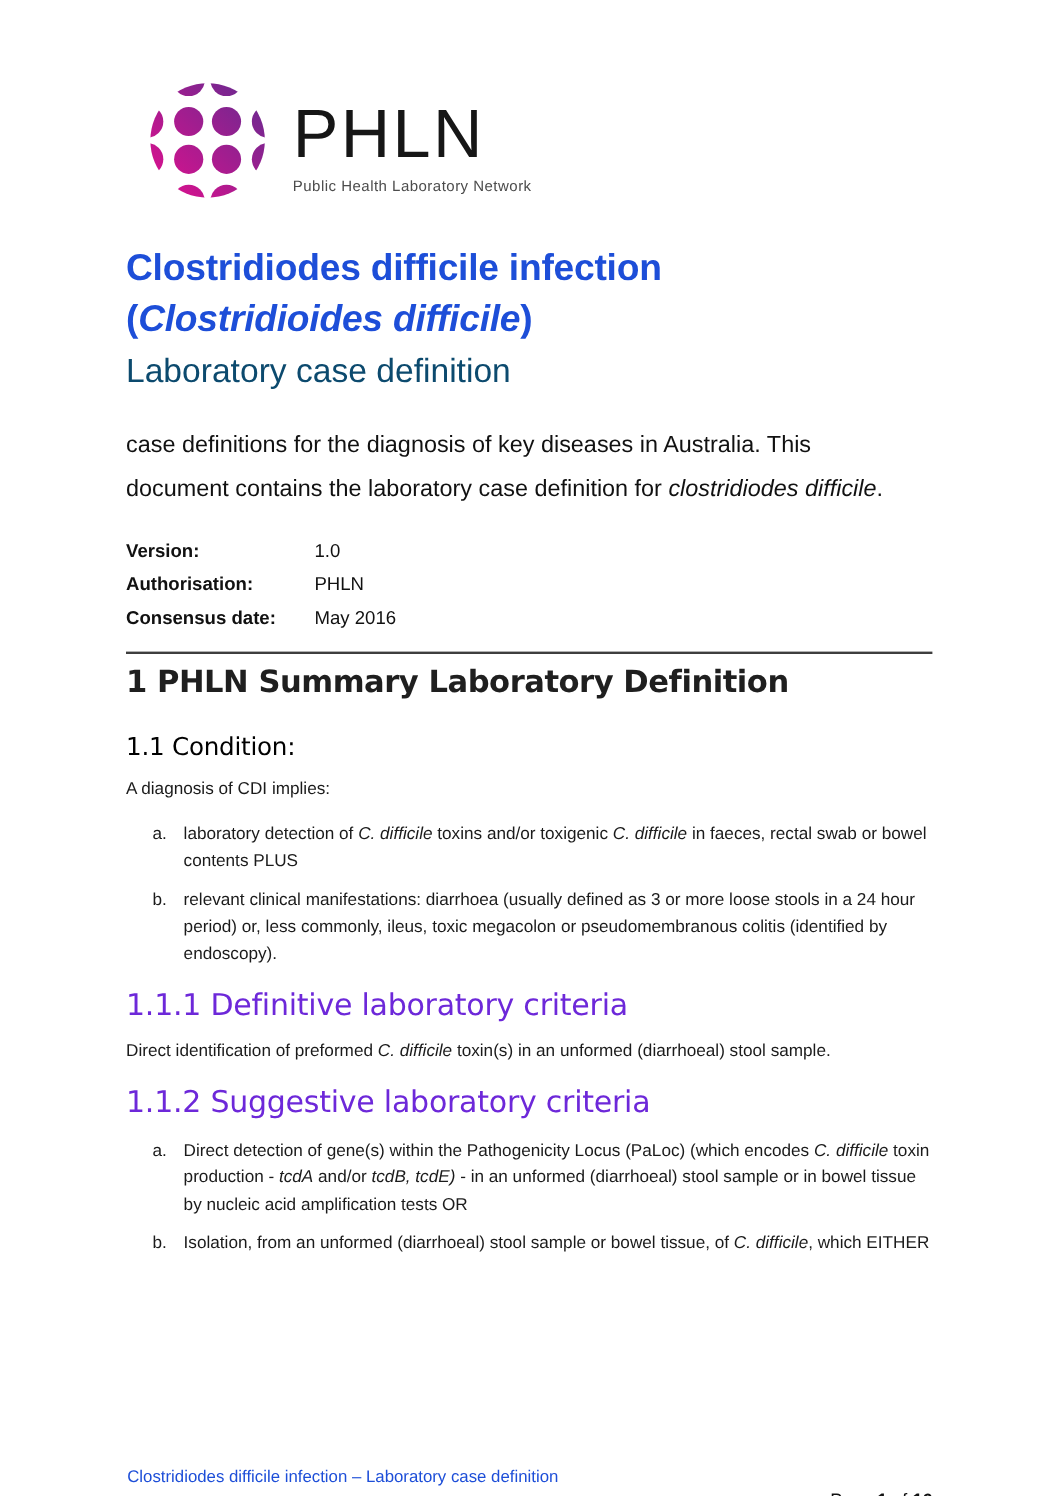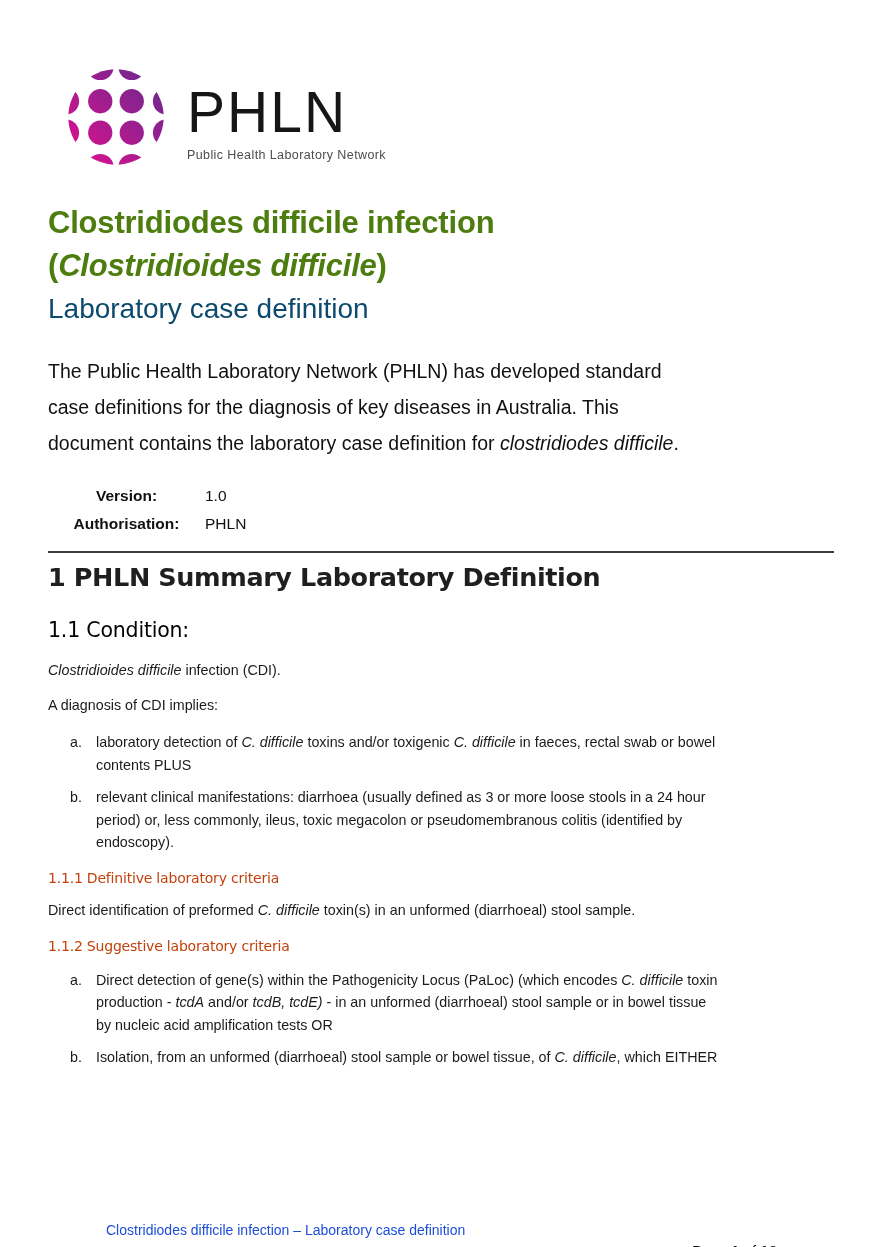--- a/index.html
+++ b/index.html
@@ -4,64 +4,64 @@
 <style>
   html, body { margin: 0; padding: 0; }
   body {
     width: 882px; height: 1247px;
     background: #ffffff;
     font-family: "Liberation Sans", sans-serif;
     color: #1b1b1b;
     overflow: hidden;
   }
   .page { position: relative; width: 882px; height: 1247px; background: #fff; }
-  .content { padding: 0 48px; }
+  .content { padding: 0 105px; }
 
   
   .logo-row { display: flex; margin: 63px 0 0 14px; }
   .logo-sphere { width: 108px; height: 108px; flex: none; }
   .logo-text { margin-left: 17px; margin-top: 21px; }
   .logo-acronym {
     font-size: 57px; line-height: 1; color: #161616;
     letter-spacing: 2px; font-weight: 400;
   }
   .logo-tagline {
     font-size: 12.5px; color: #4c4c4c; margin-top: 7px; letter-spacing: 0.4px; text-align: right;
   }
 
   
   .doc-title {
     margin: 30px 0 0 0; font-size: 31px; font-weight: 700;
-    line-height: 43px; color: #4d7c0f; letter-spacing: -0.2px;
+    line-height: 43px; color: #1d4ed8; letter-spacing: -0.2px;
   }
   .doc-title i { font-style: italic; }
   .doc-subtitle { font-size: 28px; font-weight: 400; color: #0c4a6e; margin-top: 6px; }
 
   
   .intro { margin: 28px 0 0 0; font-size: 19.5px; line-height: 36px; color: #111; }
   .intro .ln { display: block; }
 
   
-  .meta { margin-top: 21px; font-size: 15.5px; color: #111; text-align: center; }
+  .meta { margin-top: 21px; font-size: 15.5px; color: #111; }
   .meta-row { display: flex; line-height: 28px; }
   .meta-label { width: 157px; font-weight: 700; flex: none; }
 
   
   .rule { border: none; border-top: 2px solid #3e3e3e; margin: 13px 0 0 0; }
   .h-main {
     font-family: "DejaVu Sans", sans-serif; font-weight: 700;
     font-size: 25.5px; color: #1f1f1f; margin: 9px 0 0 0; letter-spacing: -0.4px;
   }
   .h-sub {
     font-family: "DejaVu Sans", sans-serif; font-weight: 400;
     font-size: 20.5px; color: #000000; margin: 26px 0 0 0; letter-spacing: -0.2px;
   }
   .h-sub3 {
     font-family: "DejaVu Sans", sans-serif; font-weight: 400;
-    font-size: 14px; color: #c2410c; letter-spacing: -0.2px;
+    font-size: 25px; color: #6d28d9; letter-spacing: -0.2px;
   }
   .h-111 { margin: 16px 0 0 0; }
   .h-112 { margin: 17px 0 0 0; }
 
   
   .body-p { font-size: 14.3px; line-height: 22px; margin: 13px 0 0 0; color: #1b1b1b; }
   .body-p.first { margin-top: 17px; }
   .olist { margin-top: 15px; font-size: 14.3px; line-height: 22.5px; color: #1b1b1b; }
   .li { display: flex; }
   .li + .li { margin-top: 10px; }
@@ -110,43 +110,45 @@
       <div class="logo-text">
         <div class="logo-acronym">PHLN</div>
         <div class="logo-tagline">Public Health Laboratory Network</div>
       </div>
     </header>
 
     <h1 class="doc-title"><span>Clostridiodes difficile infection</span><br><span>(</span><i>Clostridioides difficile</i><span>)</span></h1>
     <div class="doc-subtitle">Laboratory case definition</div>
 
     <p class="intro">
-        <span class="ln">The Public Health Laboratory Network (PHLN) has developed standard</span>
         <span class="ln">case definitions for the diagnosis of key diseases in Australia. This</span>
         <span class="ln"><span>document contains the laboratory case definition for </span><i>clostridiodes difficile</i><span>.</span></span>
       </p>
 
     <div class="meta">
       <div class="meta-row">
           <span class="meta-label">Version:</span>
           <span class="meta-value">1.0</span>
         </div>
       <div class="meta-row">
           <span class="meta-label">Authorisation:</span>
           <span class="meta-value">PHLN</span>
         </div>
+      <div class="meta-row">
+          <span class="meta-label">Consensus date:</span>
+          <span class="meta-value">May 2016</span>
+        </div>
     </div>
 
     <hr class="rule">
 
     <h2 class="h-main">1 PHLN Summary Laboratory Definition</h2>
 
     <h3 class="h-sub">1.1 Condition:</h3>
 
-    <p class="body-p first"><i>Clostridioides difficile</i><span> infection (CDI).</span></p>
 
     <p class="body-p">A diagnosis of CDI implies:</p>
 
     <div class="olist">
       <div class="li">
           <span class="li-marker">a.</span>
           <div class="li-text"><span>laboratory detection of </span><i>C. difficile</i><span> toxins and/or toxigenic </span><i>C. difficile</i><span> in faeces, rectal swab or bowel contents PLUS</span></div>
         </div>
       <div class="li">
           <span class="li-marker">b.</span>

